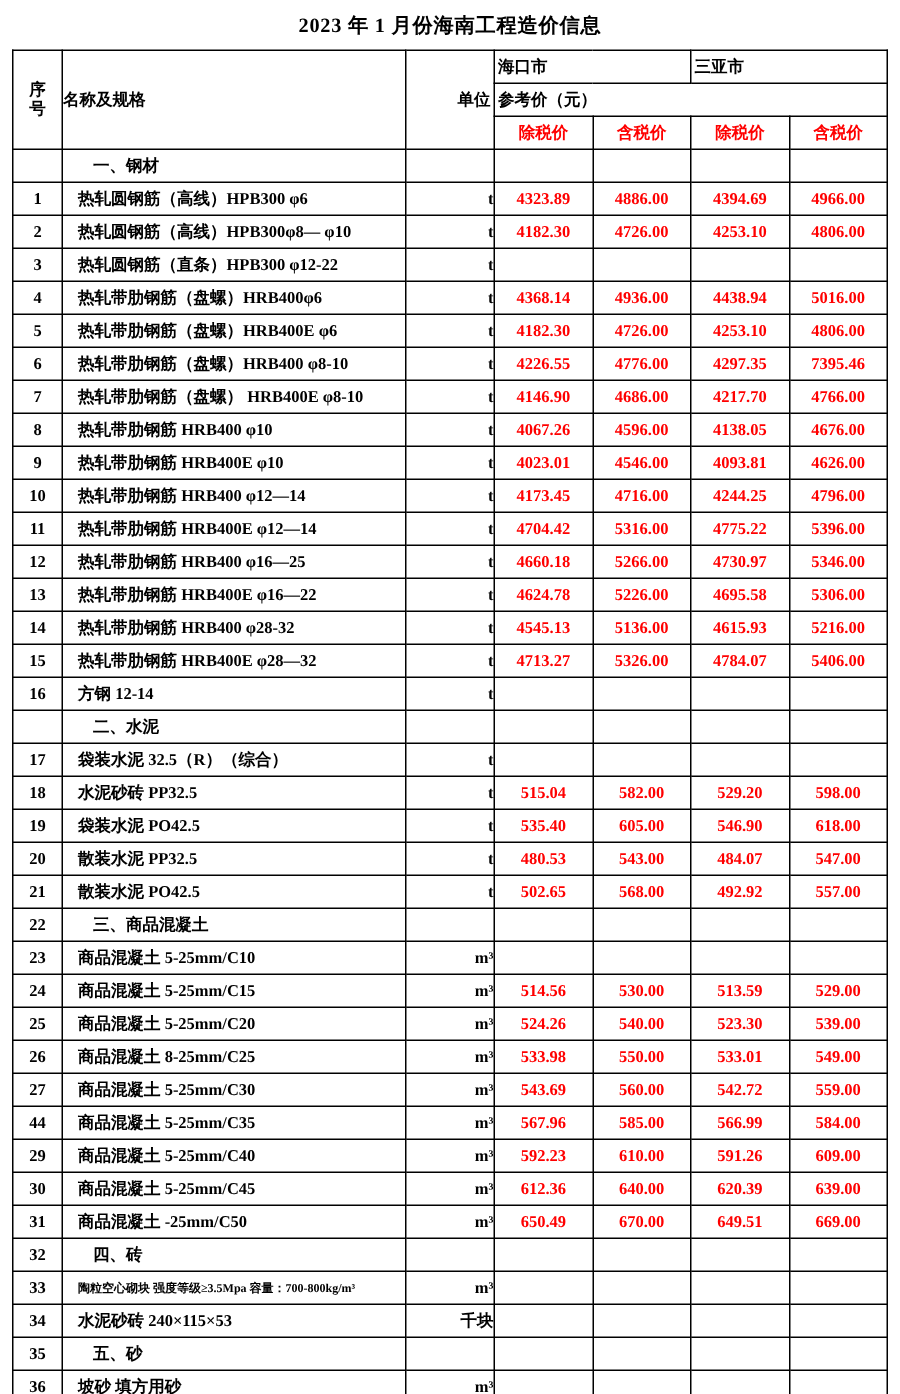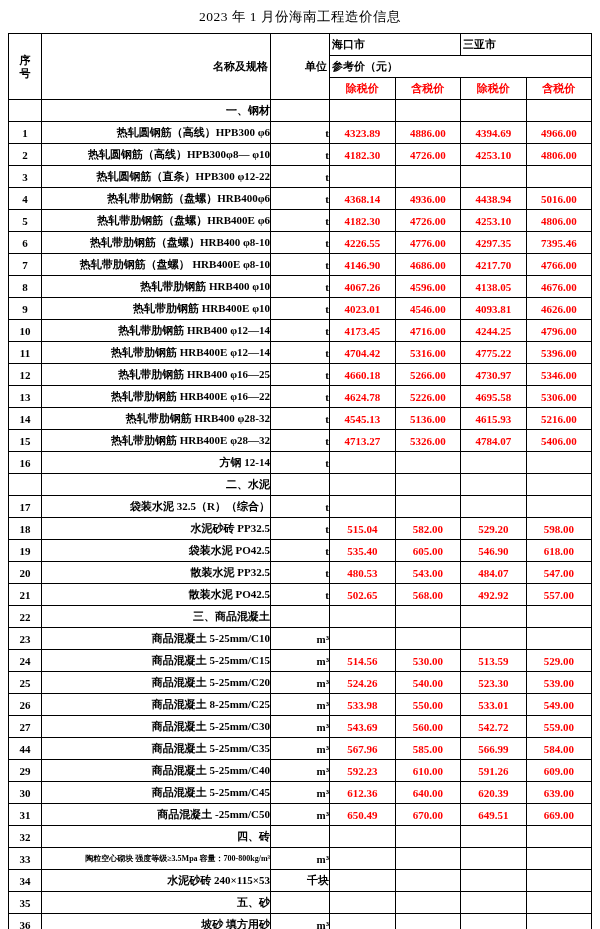--- a/index.html
+++ b/index.html
@@ -12,50 +12,50 @@
     font-family: "Liberation Serif", "DejaVu Serif", serif;
     color: #000000;
   }
   #page {
     width: 600px;
     box-sizing: border-box;
     padding: 6px 8px 4px 8px;
   }
   #doc-title {
     text-align: center;
-    font-weight: normal;
+    font-weight: bold;
     font-size: 13.5px;
     letter-spacing: 0.5px;
     margin: 2px 0 7px 0;
     font-family: "Liberation Serif", "DejaVu Serif", serif;
   }
   table {
     border-collapse: collapse;
     width: 584px;
     table-layout: fixed;
   }
   td, th {
     border: 1px solid #000000;
     font-size: 11px;
     font-weight: bold;
     padding: 0;
     height: 21px;
     vertical-align: middle;
     font-family: "Liberation Serif", "DejaVu Serif", serif;
   }
   .c-idx   { width: 28px;  text-align: center; }
-  .c-name  { width: 226px; text-align: right; padding-left: 6px; }
+  .c-name  { width: 226px; text-align: left; padding-left: 6px; }
   .c-unit  { width: 54px;  text-align: right; }
   .c-num   { width: 69px;  text-align: center; color: #ff0000; }
   thead td {
     padding: 0 2px;
   }
   .hdr-idx { line-height: 1.15; }
   .sect-name {
-    text-align: right;
+    text-align: left;
     padding-left: 20px;
   }
   .name-ind {
     padding-left: 10px;
   }
   .small-note {
     font-size: 8px;
     font-weight: bold;
   }
 </style>
@@ -66,21 +66,21 @@
 
   <div id="doc-title">2023 年 1 月份海南工程造价信息</div>
 
   <table>
     <thead>
       <tr>
         <td class="c-idx hdr-idx" rowspan="3">
           <div>序</div>
           <div>号</div>
         </td>
-        <td class="c-name" rowspan="3" style="text-align:right;padding-left:0">名称及规格</td>
+        <td class="c-name" rowspan="3" style="text-align:left;padding-left:0">名称及规格</td>
         <td class="c-unit" rowspan="3">单位</td>
         <td colspan="2">海口市</td>
         <td colspan="2">三亚市</td>
       </tr>
       <tr>
         <td colspan="4">参考价（元）</td>
       </tr>
       <tr>
         <td class="c-num">除税价</td>
         <td class="c-num">含税价</td>

